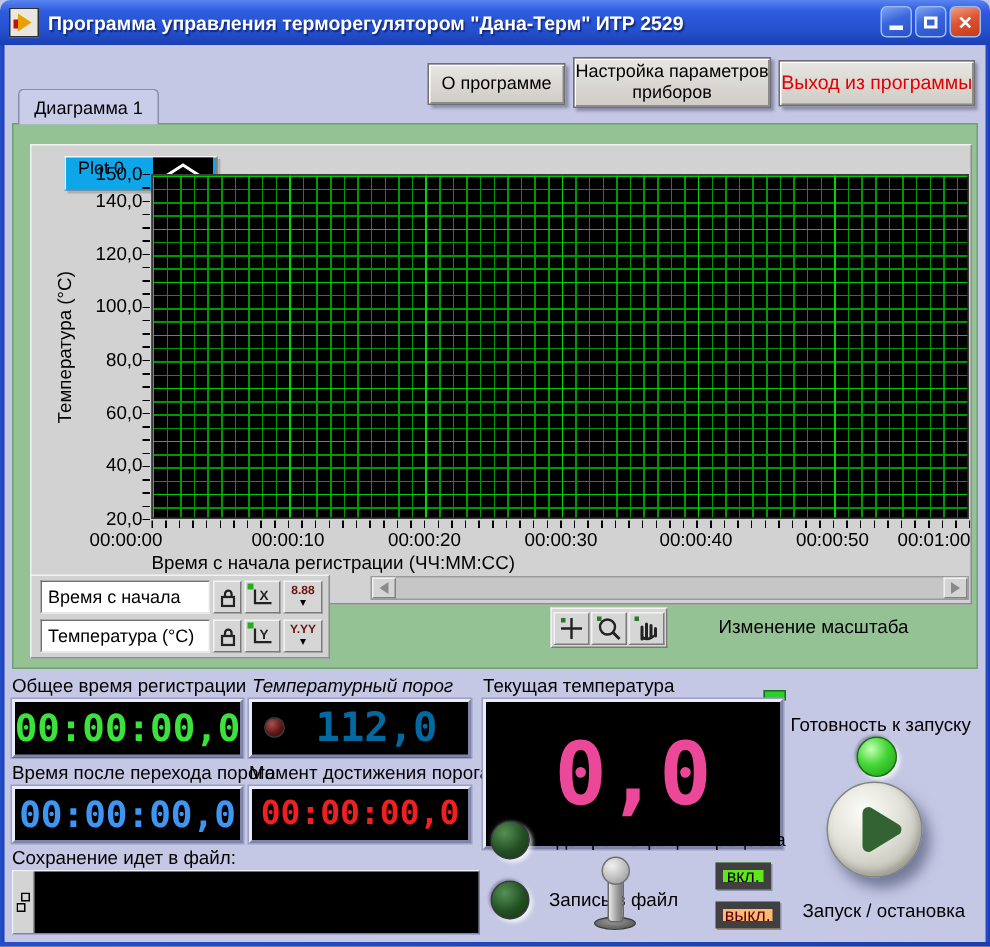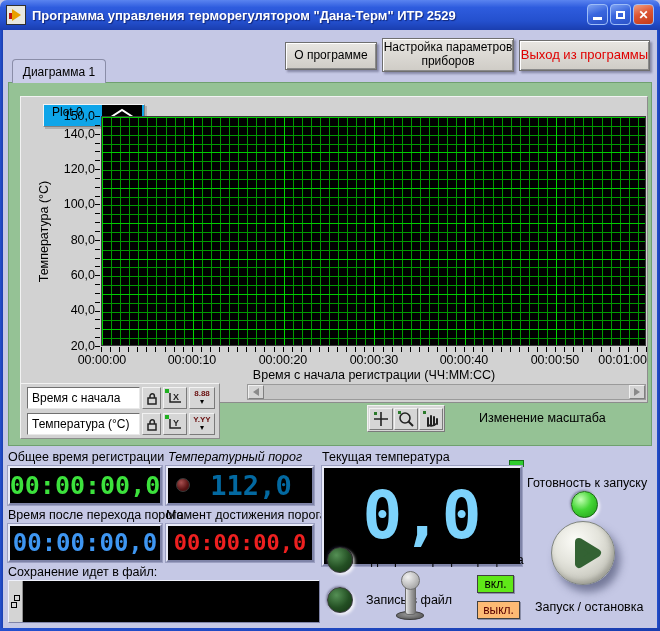--- a/index.html
+++ b/index.html
@@ -53,21 +53,21 @@
       repeating-linear-gradient(to right,  #009800 0 1px, transparent 1px 9.083px),
       repeating-linear-gradient(to bottom, #009800 0 1px, transparent 1px 8.846px);}
   .ytick{position:absolute;left:28px;width:46px;text-align:right;font-size:12.5px;color:#000;}
   .yticksbar{position:absolute;left:74px;top:19px;width:5px;height:231px;
     background:repeating-linear-gradient(to bottom,#000 0 1px,transparent 1px 8.846px);}
   .xticksbar{position:absolute;left:80px;top:250px;width:546px;height:5px;
     background:repeating-linear-gradient(to right,#000 0 1px,transparent 1px 9.083px);}
   .xtick{position:absolute;top:256px;width:62px;text-align:center;font-size:12.5px;color:#000;}
   .ylab{position:absolute;left:-92px;top:127px;width:230px;height:15px;text-align:center;
     font-size:12.5px;color:#000;transform:rotate(-90deg);}
-  .xlab{position:absolute;left:80px;top:271px;width:546px;text-align:center;font-size:12.5px;color:#000;}
+  .xlab{position:absolute;left:80px;top:271px;width:546px;text-align:left;font-size:12.5px;color:#000;}
   
   .sbar{position:absolute;left:226px;top:287px;width:399px;height:16px;background:#C6C6C6;
     border:1px solid #9A9A9A;display:flex;justify-content:space-between;}
   .sbtn{width:16px;height:14px;background:#D4D4D4;border:1px solid;border-color:#F0F0F0 #808080 #808080 #F0F0F0;
     display:flex;align-items:center;justify-content:center;}
   .arrL{width:0;height:0;border-right:6px solid #8A8A8A;border-top:4px solid transparent;border-bottom:4px solid transparent;}
   .arrR{width:0;height:0;border-left:6px solid #8A8A8A;border-top:4px solid transparent;border-bottom:4px solid transparent;}
   
   .slrow{position:absolute;left:6px;height:22px;display:flex;}
   .slinput{width:113px;height:22px;background:#fff;border:1px solid;border-color:#707070 #E8E8E8 #E8E8E8 #707070;
@@ -87,21 +87,21 @@
   .lbl{position:absolute;font-size:12.5px;color:#000;white-space:nowrap;}
   .disp{position:absolute;background:#000;border:2px solid;border-color:#E9EBF8 #7F84A8 #7F84A8 #E9EBF8;
     box-shadow:0 0 0 1px #9CA0C2;display:flex;align-items:center;justify-content:center;}
   .digits{font-family:"DejaVu Sans Mono",monospace;font-weight:bold;letter-spacing:0px;line-height:1;}
   .led{position:absolute;border-radius:50%;border:1px solid #3A3A3A;
     box-shadow:2px 2px 3px rgba(255,255,255,.75), -1px -1px 2px rgba(40,40,70,.4);}
   .led.darkgreen{background:radial-gradient(circle at 35% 30%, #559055 0%, #234F23 55%, #143214 100%);}
   .led.bright{background:radial-gradient(circle at 35% 30%, #C4FFB4 0%, #44D636 45%, #1E9A14 100%);border-color:#1A6A10;}
   .led.maroon{background:radial-gradient(circle at 35% 30%, #A85050 0%, #5A1414 60%, #380A0A 100%);}
   .badge{position:absolute;font-size:12px;display:flex;align-items:center;justify-content:center;
-    border:1px solid #404040;box-shadow:1px 1px 0 #8A8EA8;}
+    border:5px solid #404040;box-shadow:1px 1px 0 #8A8EA8;}
   .pathctl{position:absolute;background:#C9CCE8;border:1px solid;border-color:#EFF1FB #7F84A8 #7F84A8 #EFF1FB;display:flex;}
   .pathbrowse{width:14px;background:#D4D4D4;border-right:1px solid #909090;display:flex;align-items:center;justify-content:center;}
   .pathfield{flex:1;background:#000;}
   .bigbtn{position:absolute;border-radius:50%;
     background:radial-gradient(circle at 38% 30%, #FCFCF8 0%, #E4E4DC 40%, #BFBFB5 80%, #A9A99E 100%);
     border:1px solid #80857F;box-shadow:5px 7px 9px rgba(50,55,90,.55), inset -2px -3px 5px rgba(90,90,80,.35);
     display:flex;align-items:center;justify-content:center;}
   .knob{position:absolute;border-radius:50%;background:radial-gradient(circle at 35% 30%,#F2F2F2,#B8B8B8 60%,#8E8E8E);border:1px solid #707070;}
   .shaft{position:absolute;background:linear-gradient(90deg,#E8E8E8,#9E9E9E 60%,#787878);border:1px solid #6A6A6A;border-radius:3px;}
   .tbase{position:absolute;background:radial-gradient(ellipse at 45% 35%,#9A9A9A,#4A4A4A);border-radius:50%;border:1px solid #3A3A3A;}
@@ -167,21 +167,21 @@
       <div class="ytick" style="top:30px;">140,0</div>
       <div class="ytick" style="top:65px;">120,0</div>
       <div class="ytick" style="top:100px;">100,0</div>
       <div class="ytick" style="top:136px;">80,0</div>
       <div class="ytick" style="top:171px;">60,0</div>
       <div class="ytick" style="top:206px;">40,0</div>
       <div class="ytick" style="top:242px;">20,0</div>
 
       <div class="ylab">Температура (°C)</div>
 
-      <div class="xtick" style="left:50px;">00:00:00</div>
+      <div class="xtick" style="left:32px;">00:00:00</div>
       <div class="xtick" style="left:140px;">00:00:10</div>
       <div class="xtick" style="left:231px;">00:00:20</div>
       <div class="xtick" style="left:322px;">00:00:30</div>
       <div class="xtick" style="left:412px;">00:00:40</div>
       <div class="xtick" style="left:503px;">00:00:50</div>
       <div class="xtick" style="left:564px;text-align:right;">00:01:00</div>
 
       <div class="xlab">Время с начала регистрации (ЧЧ:ММ:СС)</div>
 
       <div class="sbar">
@@ -290,21 +290,21 @@
           <rect x="3.5" y="0.5" width="5" height="5" fill="none" stroke="#000"></rect>
           <rect x="0.5" y="7.5" width="5" height="5" fill="none" stroke="#000"></rect>
         </svg>
     </div>
     <div class="pathfield"></div>
   </div>
 
   <div class="lbl" style="left:322px;top:450px;">Текущая температура</div>
   <div style="position:absolute;left:509px;top:460px;width:15px;height:7px;background:#2ECC2E;border:1px solid #157015;"></div>
   <div class="disp" style="left:322px;top:466px;width:200px;height:100px;">
-    <span class="digits" style="font-size:66px;color:#7dd3fc;">0,0</span>
+    <span class="digits" style="font-size:58px;color:#ec4899;">0,0</span>
   </div>
 
   <div class="led darkgreen" style="left:327px;top:547px;width:26px;height:26px;"></div>
   <div class="lbl" style="left:362px;top:553px;">Идет регистрация процесса</div>
 
   <div class="led darkgreen" style="left:327px;top:587px;width:26px;height:26px;"></div>
   <div class="lbl" style="left:366px;top:593px;">Запись в файл</div>
 
   <div class="tbase" style="left:396px;top:611px;width:28px;height:9px;"></div>
   <div class="shaft" style="left:405px;top:584px;width:11px;height:31px;"></div>

